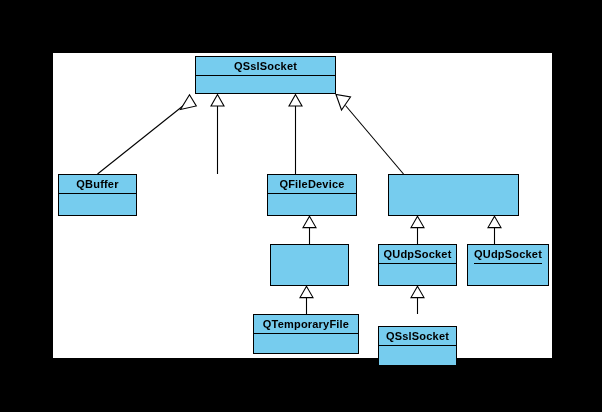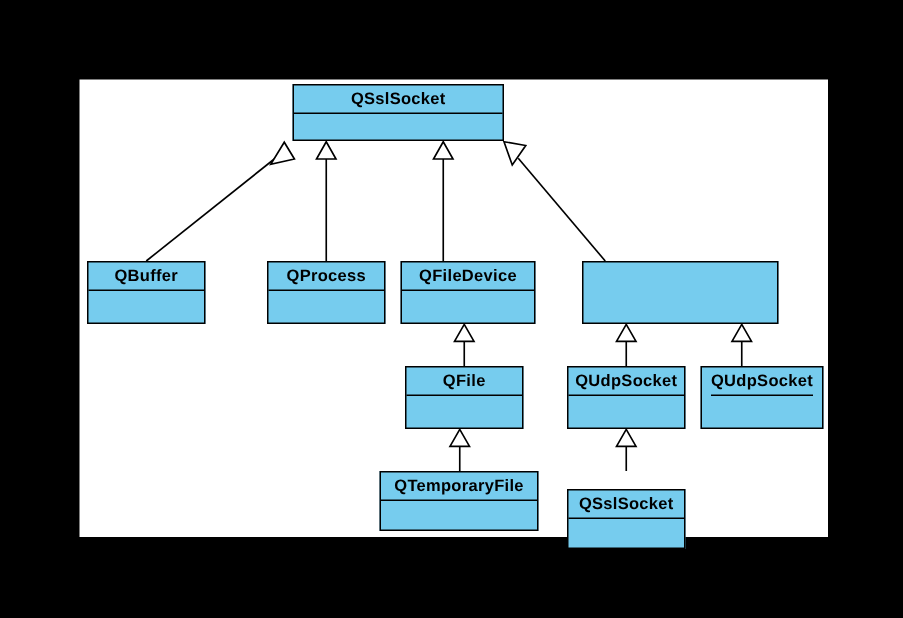--- a/index.html
+++ b/index.html
@@ -117,36 +117,31 @@
     <div class="uml-class" style="left:142px; top:3px; width:141px; height:38px;">
       <div class="uml-name">QSslSocket</div>
       <div class="uml-body"></div>
     </div>
 
     <div class="uml-class" style="left:5px; top:121px; width:79px; height:42px;">
       <div class="uml-name">QBuffer</div>
       <div class="uml-body"></div>
     </div>
 
-    <div class="uml-class" style="left:125px; top:121px; width:79px; height:42px;">
-      <div class="uml-name">QProcess</div>
-      <div class="uml-body"></div>
-    </div>
 
     <div class="uml-class" style="left:214px; top:121px; width:90px; height:42px;">
       <div class="uml-name">QFileDevice</div>
       <div class="uml-body"></div>
     </div>
 
     <div class="uml-class" style="left:335px; top:121px; width:131px; height:42px;">
       <div class="uml-body"></div>
     </div>
 
     <div class="uml-class" style="left:217px; top:191px; width:79px; height:42px;">
-      <div class="uml-name">QFile</div>
       <div class="uml-body"></div>
     </div>
 
     <div class="uml-class" style="left:325px; top:191px; width:79px; height:42px;">
       <div class="uml-name">QUdpSocket</div>
       <div class="uml-body"></div>
     </div>
 
     <div class="uml-class" style="left:414px; top:191px; width:82px; height:42px;align-items:center;">
       <div class="uml-name">QUdpSocket</div>

